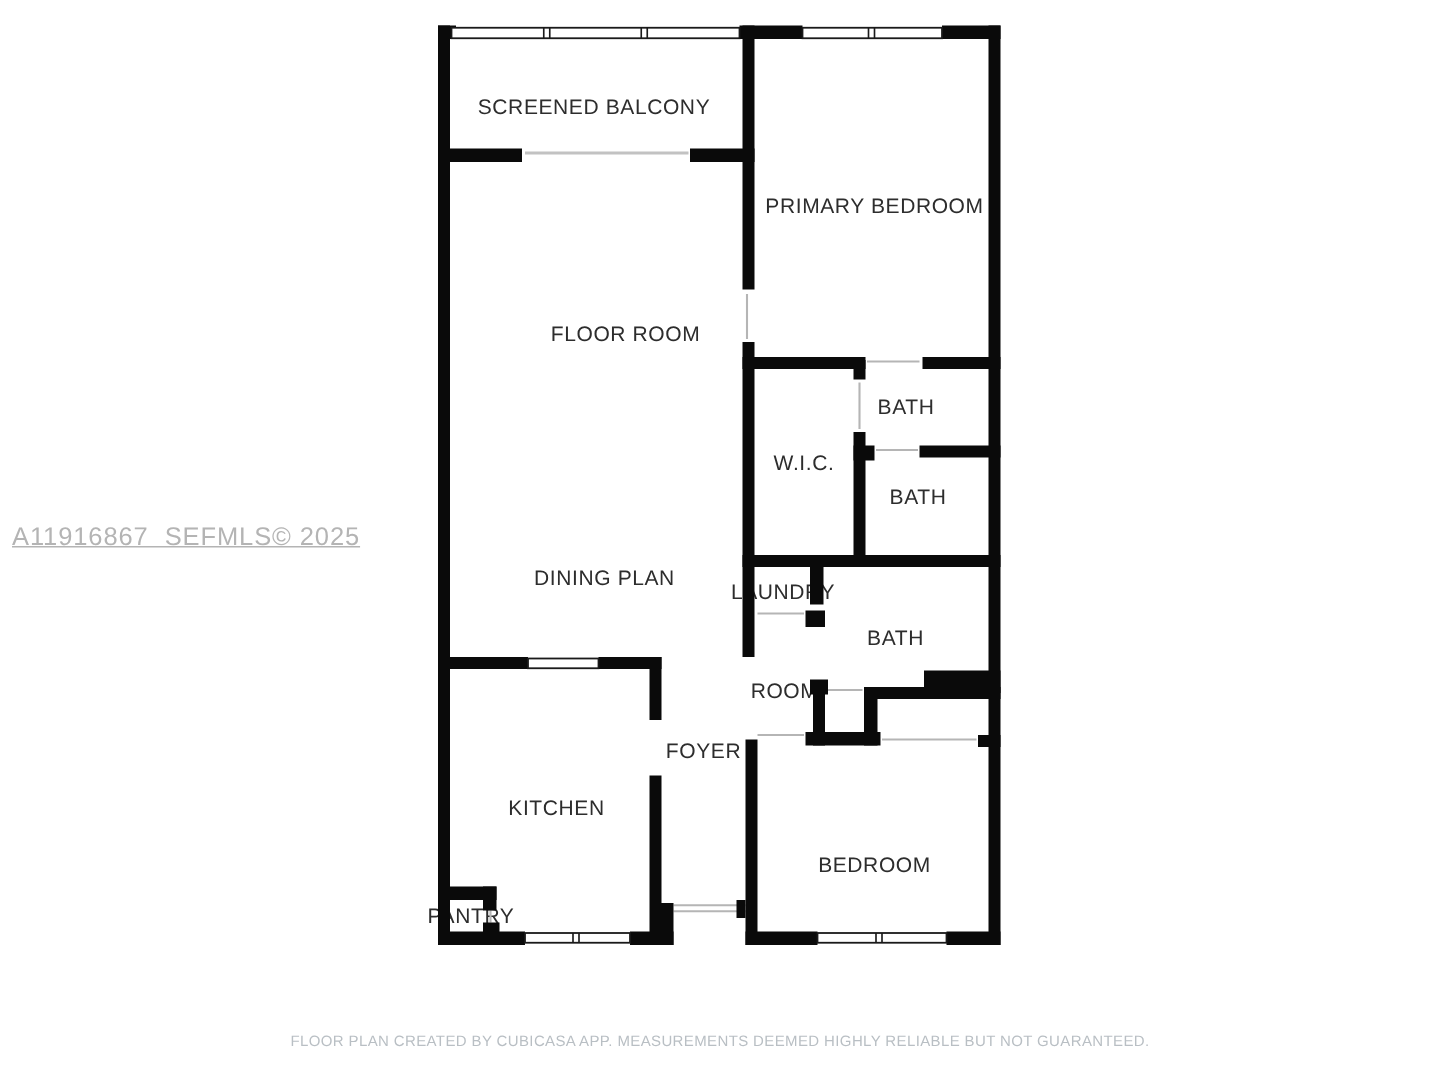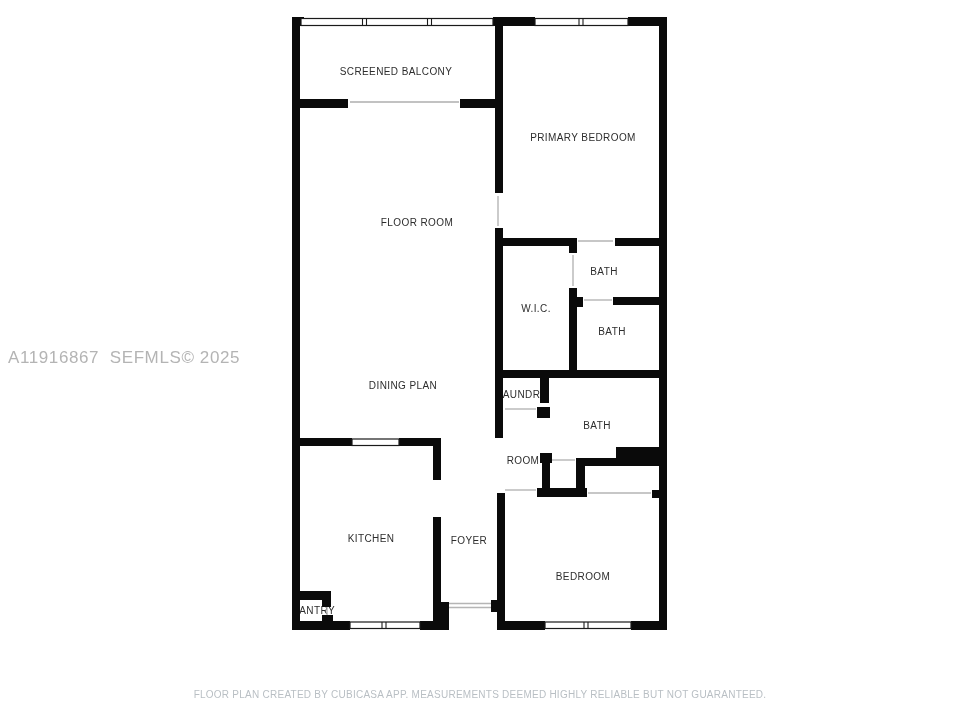--- a/index.html
+++ b/index.html
@@ -7,39 +7,40 @@
     position:relative;
     width:960px;height:720px;
     background:#ffffff;
     overflow:hidden;
     font-family:"Liberation Sans", sans-serif;
   }
   .plan-labels{position:absolute;inset:0;z-index:1;}
   .room-label{
     position:absolute;
     transform:translate(-50%,-50%);
-    font-size:10px;
+    font-size:14px;
     letter-spacing:0.4px;
     color:#2d2d2d;
     white-space:nowrap;
   }
   .plan-svg{position:absolute;left:0;top:0;z-index:2;pointer-events:none;}
   .walls rect{fill:#0a0a0a;}
   .window-band{fill:#ffffff;stroke:#1a1a1a;stroke-width:1.2;}
   .window-divider{stroke:#1a1a1a;stroke-width:1.1;}
   .door-line{stroke:#c2c2c2;stroke-width:2;}
   .door-line-thin{stroke:#b5b5b5;stroke-width:1.4;}
   .watermark{
     position:absolute;
     left:8px;top:348px;
     z-index:3;
     font-size:17px;
     color:#b4b4b4;
     letter-spacing:0.6px;
     white-space:pre;
+    text-decoration:underline;
   }
   .footer-note{
     position:absolute;
     left:0;right:0;top:689px;
     z-index:3;
     text-align:center;
     font-size:10px;
     letter-spacing:0.25px;
     color:#b9bfc4;
   }
@@ -53,21 +54,21 @@
     <div class="room-label" style="left:396px;top:71px">SCREENED BALCONY</div>
     <div class="room-label" style="left:583px;top:137px">PRIMARY BEDROOM</div>
     <div class="room-label" style="left:417px;top:222px">FLOOR ROOM</div>
     <div class="room-label" style="left:604px;top:271px">BATH</div>
     <div class="room-label" style="left:536px;top:308px">W.I.C.</div>
     <div class="room-label" style="left:612px;top:331px">BATH</div>
     <div class="room-label" style="left:403px;top:385px">DINING PLAN</div>
     <div class="room-label" style="left:522px;top:394px">LAUNDRY</div>
     <div class="room-label" style="left:597px;top:425px">BATH</div>
     <div class="room-label" style="left:523px;top:460px">ROOM</div>
-    <div class="room-label" style="left:469px;top:540px">FOYER</div>
+    <div class="room-label" style="left:469px;top:500px">FOYER</div>
     <div class="room-label" style="left:371px;top:538px">KITCHEN</div>
     <div class="room-label" style="left:583px;top:576px">BEDROOM</div>
     <div class="room-label" style="left:314px;top:610px">PANTRY</div>
   </div>
 
   <svg class="plan-svg" width="960" height="720" viewBox="0 0 960 720">
 
     <g>
       <line class="door-line" x1="350" y1="102" x2="459" y2="102"></line>
       <line class="door-line-thin" x1="498" y1="196" x2="498" y2="226"></line>

